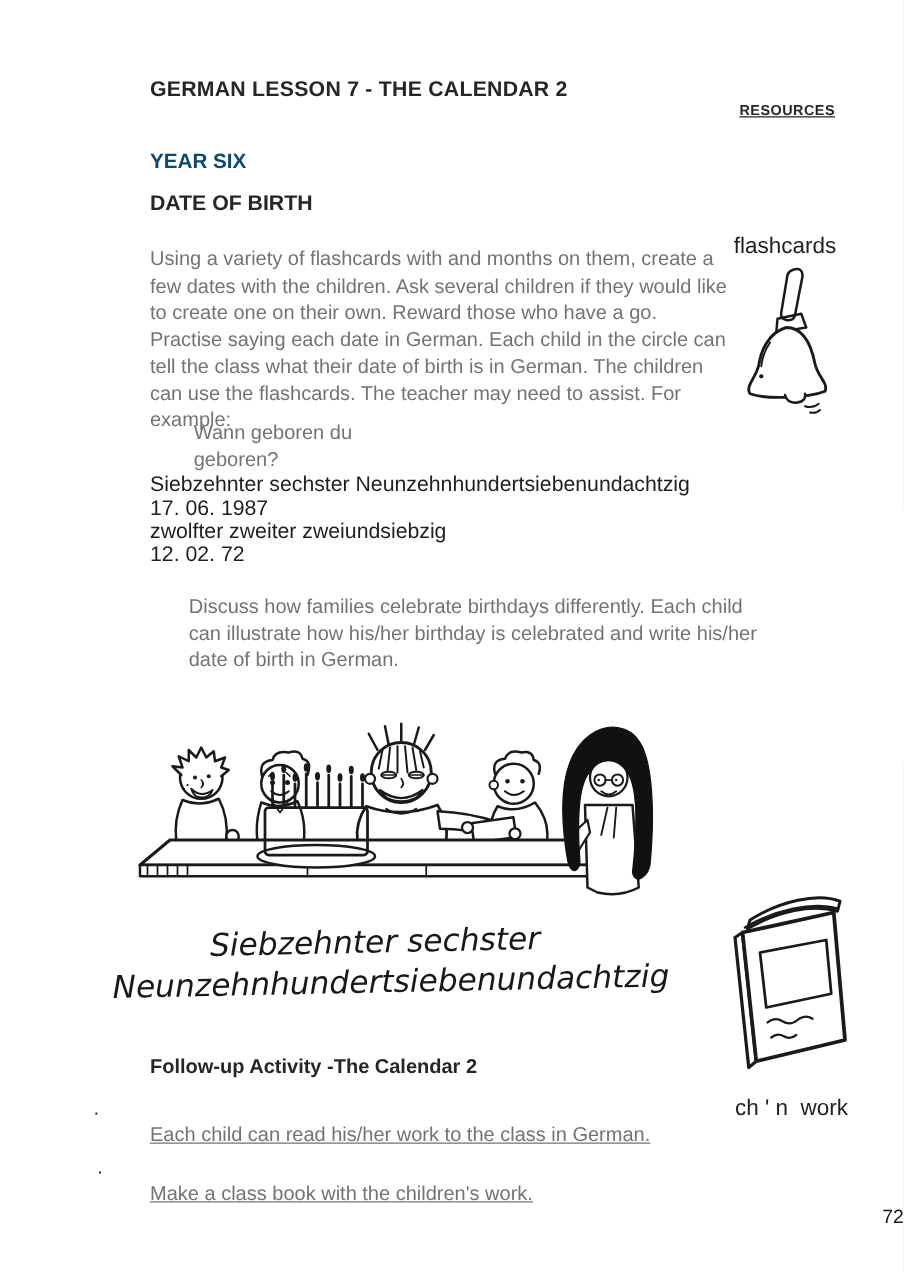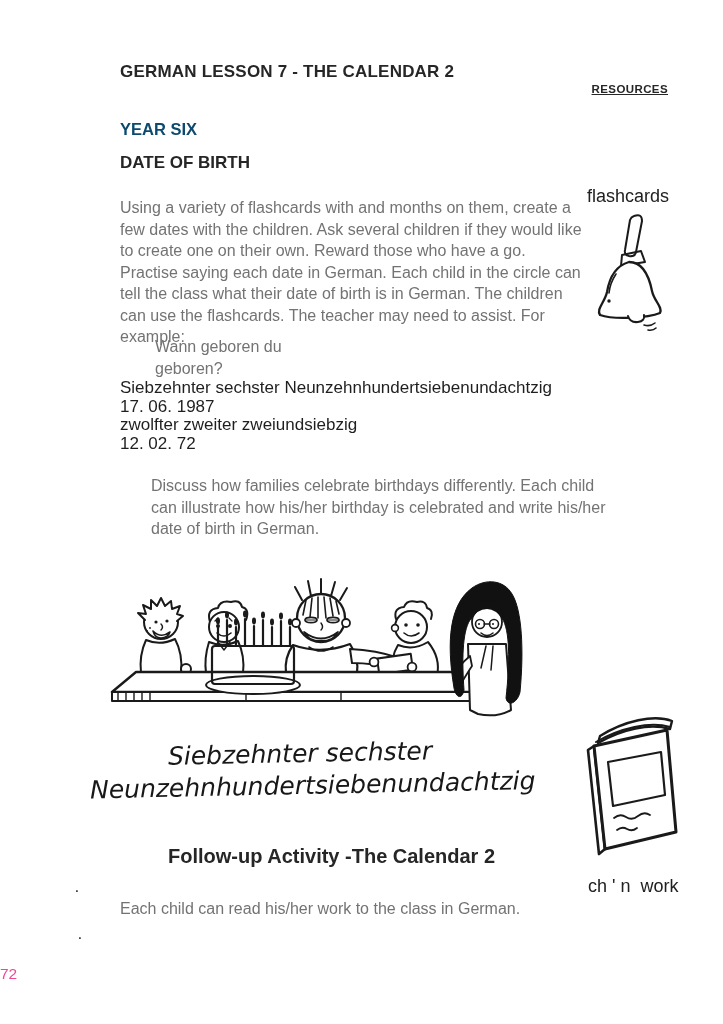--- a/index.html
+++ b/index.html
@@ -23,28 +23,28 @@
   .question{left:155px;top:336px;}
   .example-lines{left:120px;top:379px;font-size:17px;line-height:18.7px;}
   .discussion{left:122px;top:459px;width:458px;margin-left:29px;}
   .party-ill{left:106px;top:570px;}
   .hand{font-family:"DejaVu Sans",sans-serif;font-style:italic;color:#181818;
     white-space:nowrap;transform:rotate(-1.2deg);}
   .hand1{left:120px;width:360px;top:739px;font-size:25px;text-align:center;}
   .hand2{left:90px;width:420px;top:771px;font-size:25px;text-align:center;}
   .book-ill{left:574px;top:702px;}
   .chn-work{left:588px;top:876px;white-space:pre;}
-  .followup-heading{left:120px;top:845px;font-size:20px;font-weight:bold;color:#262626;margin-left:48px;}
+  .followup-heading{left:120px;top:845px;font-size:16px;font-weight:bold;color:#262626;}
   .bullet-dot{width:8px;text-align:center;font-size:16px;color:#212121;}
   .dot1{left:73px;top:882px;}
   .dot2{left:76px;top:929px;}
-  .bullet-text{width:424px;}
+  .bullet-text{width:424px;text-decoration:underline;}
   .bt1{left:120px;top:882px;}
   .bt2{left:120px;top:929px;}
-  .page-number{left:0;right:0;top:965px;text-align:left;font-size:15.5px;color:#ec4899;}
+  .page-number{left:0;right:0;top:965px;text-align:right;font-size:15.5px;color:#0f172a;}
   svg .ink{stroke:#1a1a1a;fill:none;stroke-linecap:round;stroke-linejoin:round;}
   svg .fillw{fill:#ffffff;}
 </style>
 </head>
 <body>
 
 <div class="page">
 
   <div class="abs doc-title">GERMAN LESSON 7 - THE CALENDAR 2</div>
   <div class="abs resources">RESOURCES</div>
@@ -205,16 +205,17 @@
   </div>
 
   <div class="abs margin-label chn-work">ch ' n  work</div>
 
   <div class="abs followup-heading">Follow-up Activity -The Calendar 2</div>
 
   <span class="abs bullet-dot dot1">·</span>
   <p class="abs body-text bullet-text bt1">Each child can read his/her work to the class in German.</p>
 
   <span class="abs bullet-dot dot2">·</span>
+  <p class="abs body-text bullet-text bt2">Make a class book with the children's work.</p>
 
   <div class="abs page-number">72</div>
 
 </div>
 
 </body></html>

